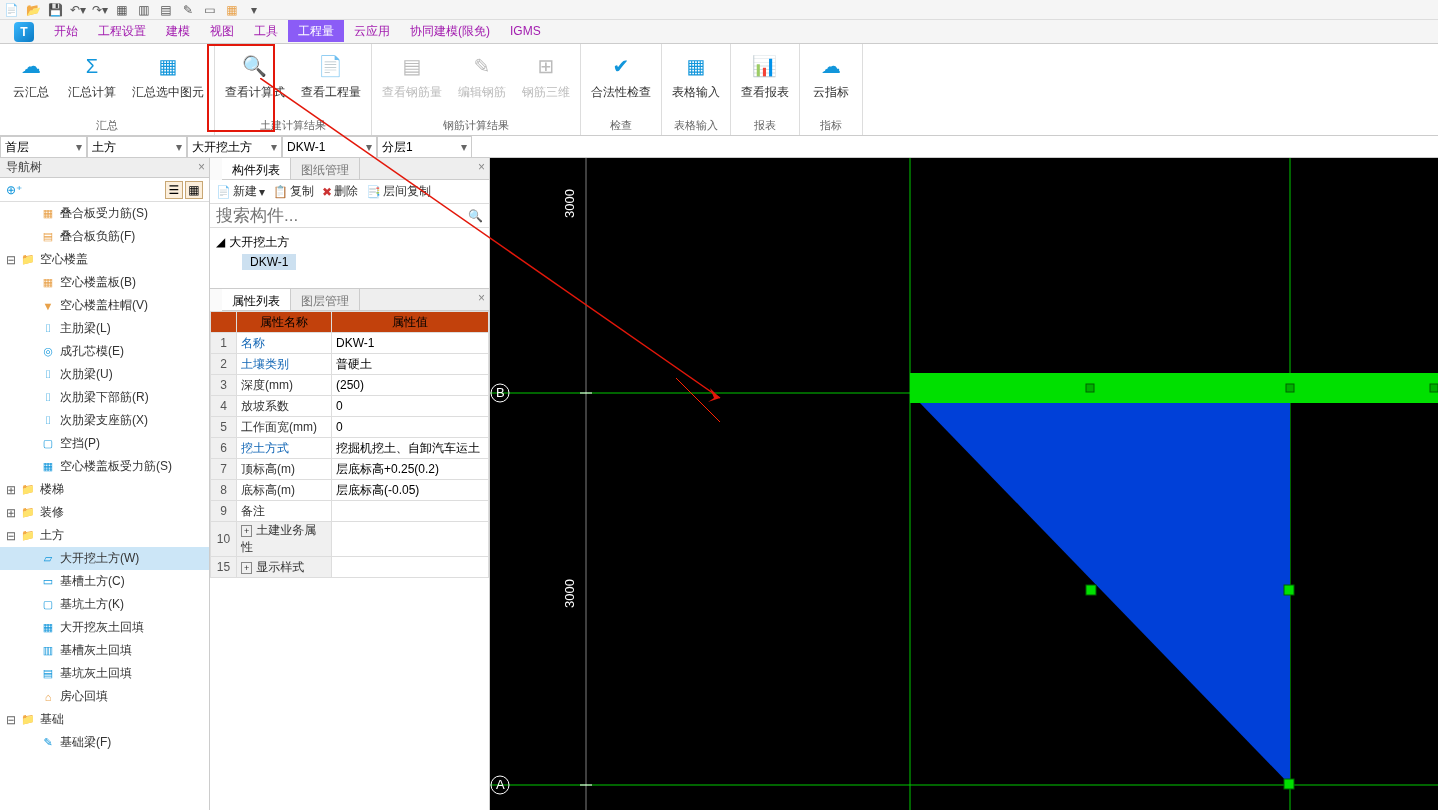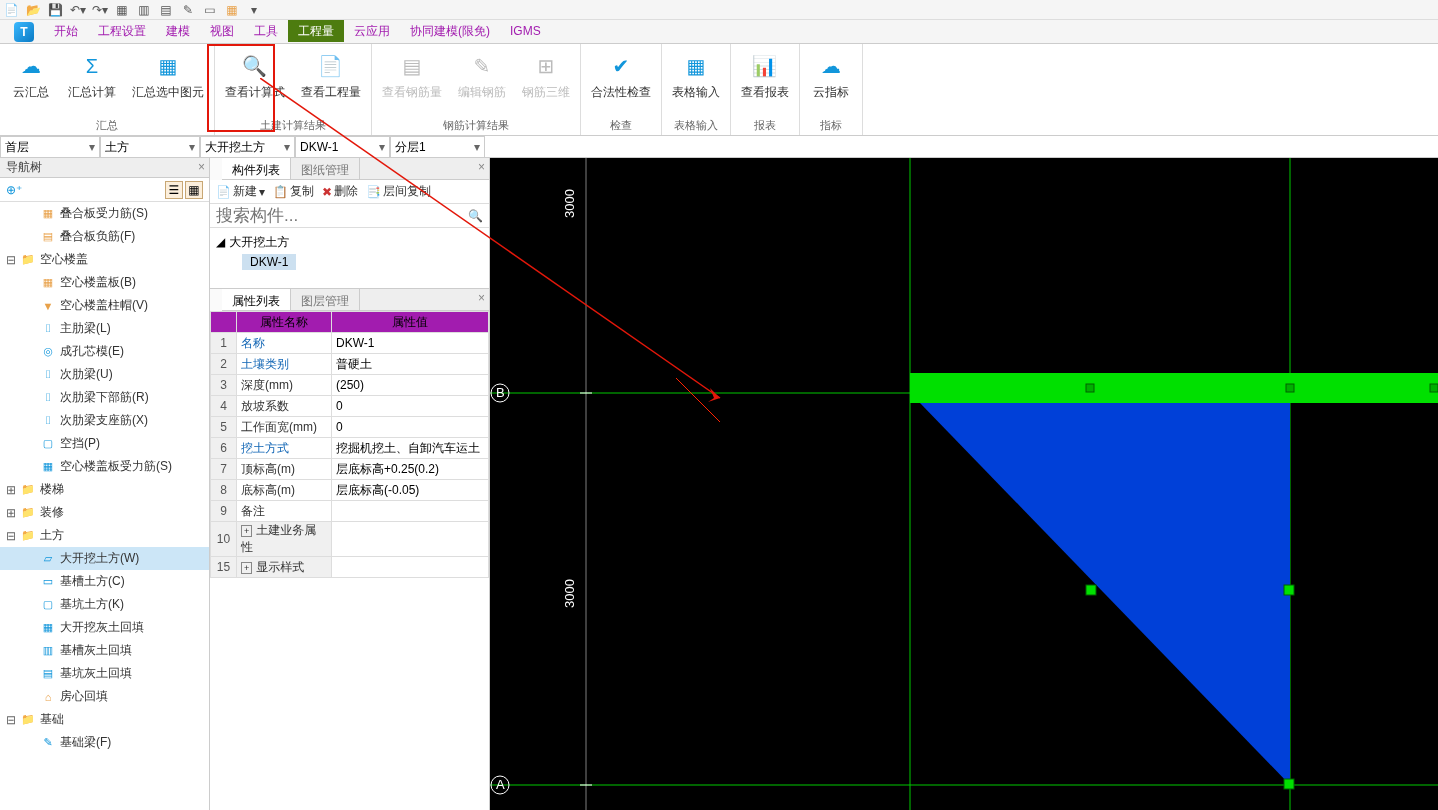--- a/index.html
+++ b/index.html
@@ -7,21 +7,21 @@
 
 .titlebar { height: 20px; background: #f5f5f5; display: flex; align-items: center; padding: 0 4px; border-bottom: 1px solid #ddd; }
 .titlebar .qat { display: flex; gap: 6px; align-items: center; }
 .titlebar .qat span { width: 16px; height: 16px; display: flex; align-items: center; justify-content: center; color: #555; cursor: pointer; }
 .titlebar .title { flex: 1; text-align: center; color: #333; }
 
 .tabs { height: 24px; background: #f5f5f5; display: flex; align-items: center; padding-left: 4px; border-bottom: 1px solid #ccc; }
 .logo { width: 40px; height: 22px; display: flex; align-items: center; justify-content: center; }
 .logo-ico { width: 20px; height: 20px; background: linear-gradient(135deg,#3bb9ff,#0a7ac4); border-radius: 4px; display: flex; align-items: center; justify-content: center; color: #fff; font-weight: bold; }
 .tabs .tab { padding: 4px 10px; color: #a21caf; cursor: pointer; }
-.tabs .tab.active { background: #4d7c0f; color: #fff; text-align: center; }
+.tabs .tab.active { background: #8b5cf6; color: #fff; text-align: center; }
 
 .ribbon { height: 92px; background: #fff; display: flex; border-bottom: 1px solid #ccc; position: relative; }
 .ribbon-group { display: flex; flex-direction: column; border-right: 1px solid #ddd; padding: 4px 6px 2px; }
 .ribbon-buttons { display: flex; gap: 8px; flex: 1; }
 .ribbon-btn { display: flex; flex-direction: column; align-items: center; justify-content: flex-start; gap: 2px; padding: 2px 4px; cursor: pointer; color: #333; min-width: 50px; }
 .ribbon-btn.disabled { color: #bbb; }
 .ribbon-btn .ico { width: 32px; height: 32px; display: flex; align-items: center; justify-content: center; font-size: 20px; }
 .ribbon-group-label { text-align: center; color: #666; font-size: 11px; padding-top: 2px; }
 .highlight-box { position: absolute; border: 2px solid #e3170a; left: 207px; top: 0; width: 68px; height: 88px; pointer-events: none; }
 .arrow-svg { position: absolute; left: 260px; top: 78px; pointer-events: none; z-index: 5; }
@@ -61,21 +61,21 @@
 .search-row .mag { color: #1296db; cursor: pointer; }
 .comp-list { background: #fff; padding: 4px 6px; min-height: 60px;}
 .comp-list .parent { display: flex; align-items: center; gap: 4px; height: 20px; }
 .comp-list .child { margin-left: 26px; height: 20px; display: flex; align-items: center; }
 .comp-list .child.sel span { background: #cce0f0; padding: 1px 8px; }
 
 .prop-panel { flex: 1; display: flex; flex-direction: column; border-top: 1px solid #ccc; }
 .prop-table { flex: 1; overflow: auto; background: #fff; }
 .prop-table table { width: 100%; border-collapse: collapse; }
 .prop-table th, .prop-table td { border: 1px solid #ddd; height: 21px; padding: 0 4px; text-align: left; font-size: 12px; }
-.prop-table th { background: #a21caf; font-weight: normal; text-align: center; }
+.prop-table th { background: #c2410c; font-weight: normal; text-align: center; }
 .prop-table td.idx { background: #f0f0f0; text-align: center; width: 26px; color: #555; }
 .prop-table td.name { color: #1266b5; cursor: pointer; width: 95px;}
 .prop-table td.name.black { color: #333; }
 .prop-table td.exp { background: #f0f0f0; }
 
 .viewport { flex: 1; background: #000; position: relative; overflow: hidden; }
 .viewport svg { width: 100%; height: 100%; }
 .axis-label { fill: #fff; font-size: 13px; }
 .dim-text { fill: #fff; font-size: 13px; }
 
@@ -194,21 +194,21 @@
       </div>
       <div class="ribbon-group-label">指标</div>
     </div>
   </div>
 <svg class="arrow-svg" width="480" height="340">
   <line x1="0" y1="0" x2="460" y2="320" stroke="#e3170a" stroke-width="1.5"></line>
   <polygon points="460,320 450,310 454,320 448,324" fill="#e3170a"></polygon>
 </svg>
 
 <div class="selectors">
-  <div class="sel" style="width:100px">首层</div>
+  <div class="sel" style="width:87px">首层</div>
   <div class="sel" style="width:100px">土方</div>
   <div class="sel" style="width:95px">大开挖土方</div>
   <div class="sel" style="width:95px">DKW-1</div>
   <div class="sel" style="width:95px">分层1</div>
 </div>
 
 <div class="main">
 
   <div class="panel nav-panel">
     <div class="panel-header">

